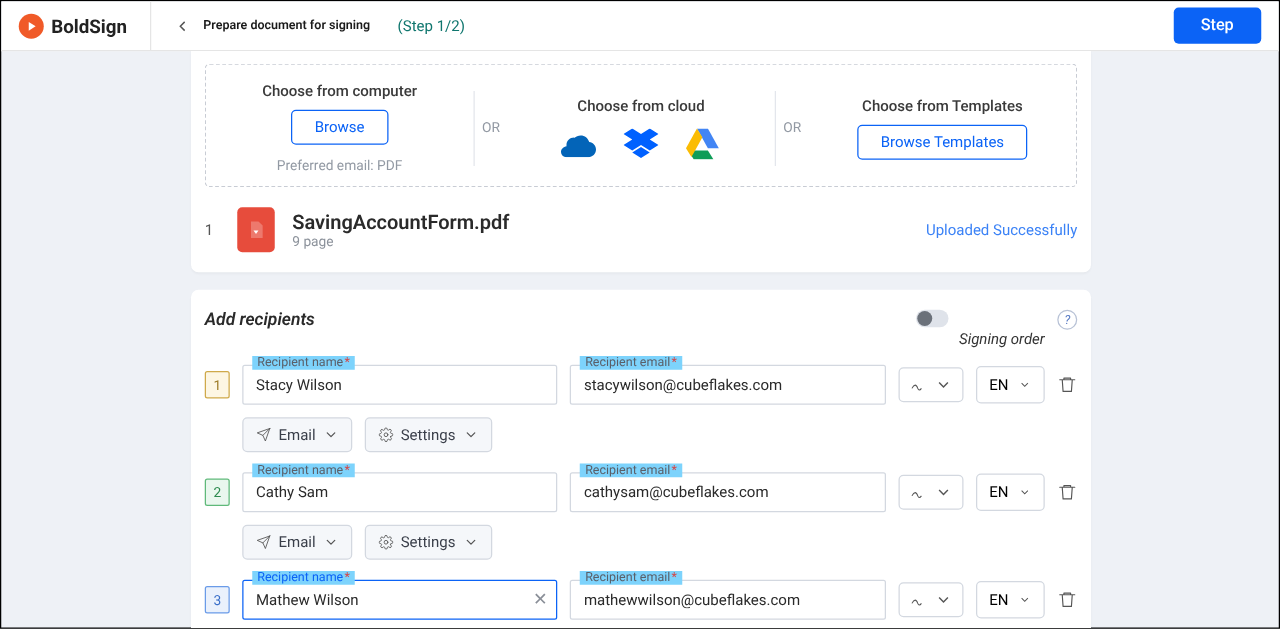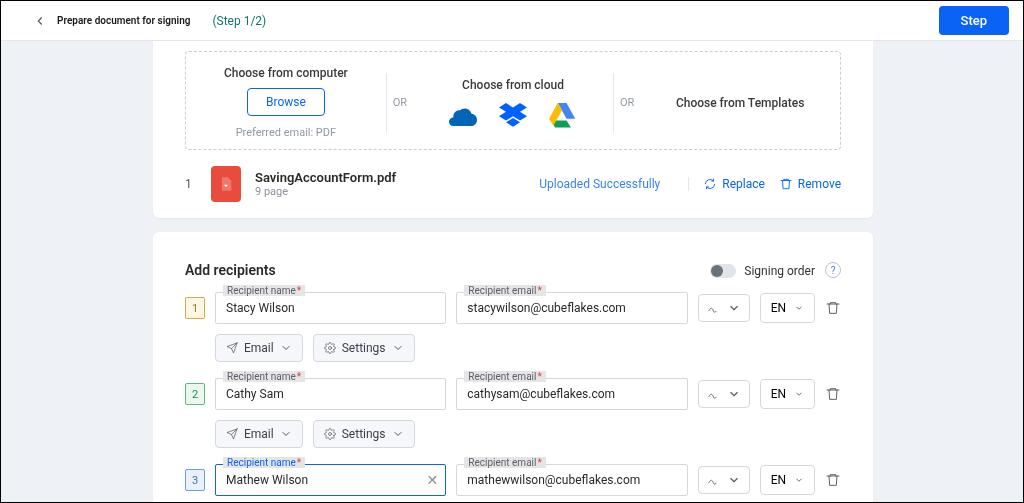--- a/index.html
+++ b/index.html
@@ -8,79 +8,87 @@
 .logo { display: flex; align-items: center; gap: 6px; padding-right: 18px; border-right: 1px solid #e5e5e5; height: 100%; }
 .logo-mark { width: 20px; height: 20px; background: #f05a28; border-radius: 50%; display: flex; align-items: center; justify-content: center; }
 .logo-mark svg { width: 12px; height: 12px; fill: #fff; }
 .logo-text { font-weight: 700; font-size: 15px; color: #222; }
 .back-arrow { margin-left: 18px; margin-right: 10px; display: flex; align-items: center; cursor: pointer; }
 .page-title { font-size: 10px; font-weight: 600; color: #1a1a1a; }
 .step { font-size: 12px; color: #0f766e; margin-left: 6px; padding-left: 16px; }
 .next-btn { margin-left: auto; background: #0b63f6; color: #fff; border: none; border-radius: 4px; padding: 7px 22px; font-size: 13px; font-weight: 500; cursor: pointer; }
 
 .page { width: 1024px; height: 463px; overflow-y: auto; padding: 0 0 20px 0; }
-.card { background: #fff; border-radius: 6px; margin: 0 auto 14px auto; width: 720px; padding: 16px 32px; box-shadow: 0 1px 2px rgba(0,0,0,0.04); }
+.card { background: #fff; border-radius: 6px; margin: 0 auto 14px auto; width: 720px; padding: 16px 11px; box-shadow: 0 1px 2px rgba(0,0,0,0.04); }
 .card:first-child { margin-top: 0; border-radius: 0 0 6px 6px; padding-top: 10px; }
 
 .upload-box { border: 1px dashed #c8ccd4; border-radius: 4px; padding: 14px 0 10px 0; display: flex; align-items: center; justify-content: center; }
 .upload-cols { display: flex; align-items: center; width: 100%; }
 .upload-col { flex: 1; display: flex; flex-direction: column; align-items: center; gap: 8px; }
 .col-title { font-size: 12px; color: #3a3a3a; font-weight: 500; }
 .browse-btn { border: 1px solid #0b63f6; color: #0b63f6; background: #fff; border-radius: 4px; padding: 6px 18px; font-size: 12px; cursor: pointer; }
 .pref-text { font-size: 11px; color: #9299a3; margin-top: 2px; }
 .or-sep { font-size: 11px; color: #9299a3; padding: 0 6px; position: relative; }
 .cloud-icons { display: flex; gap: 22px; align-items: center; margin-top: 4px; }
 .cloud-icon { width: 28px; height: 24px; cursor: pointer; display: flex; align-items: center; justify-content: center; }
 
 .file-row { display: flex; align-items: center; margin-top: 16px; gap: 14px; }
 .file-idx { font-size: 12px; color: #555; width: 12px; }
 .file-ico { width: 30px; height: 36px; background: #e74c3c; border-radius: 4px; display: flex; align-items: center; justify-content: center; position: relative; }
 .file-ico svg { width: 16px; height: 16px; fill: #fff; }
 .file-meta { display: flex; flex-direction: column; }
-.file-name { font-size: 13px; font-weight: 600; color: #2a2a2a; }
+.file-name { font-size: 16px; font-weight: 600; color: #2a2a2a; }
 .file-pages { font-size: 11px; color: #8c929b; }
 .file-status { margin-left: auto; font-size: 12px; color: #3b82f6; font-weight: 400; }
 .file-actions { display: flex; align-items: center; gap: 14px; margin-left: 14px; padding-left: 14px; border-left: 1px solid #e3e6ec; }
 .file-act { display: flex; align-items: center; gap: 5px; color: #0b63f6; font-size: 12px; cursor: pointer; }
 .file-act svg { width: 14px; height: 14px; stroke: #0b63f6; fill: none; stroke-width: 1.6; }
 
-.recips-head { display: flex; align-items: flex-end; margin-bottom: 14px; }
+.recips-head { display: flex; align-items: flex-start; margin-bottom: 14px; font-style: italic; }
 .recips-title { font-size: 14px; font-weight: 600; color: #2a2a2a; }
 .toggle { margin-left: auto; width: 26px; height: 14px; background: #dfe3ea; border-radius: 8px; position: relative; cursor: pointer; }
 .toggle-knob { position: absolute; width: 12px; height: 12px; background: #6b717a; border-radius: 50%; top: 1px; left: 1px; }
 .toggle-label { font-size: 12px; color: #333; margin-left: 8px; margin-top: 16px; }
 .help { width: 16px; height: 16px; border: 1px solid #b8c2d6; border-radius: 50%; display: flex; align-items: center; justify-content: center; font-size: 10px; color: #5a7cc4; margin-left: 10px; cursor: pointer; }
 
 .recipient { display: flex; flex-direction: column; margin-bottom: 16px; }
 .recipient-row { display: flex; align-items: center; gap: 10px; }
 .order-box { width: 20px; height: 22px; border: 1px solid #cfa94a; background: #fdf6e3; color: #9c7a26; font-size: 11px; display: flex; align-items: center; justify-content: center; border-radius: 2px; }
 .order-box.g { border-color: #5fb97a; background: #e9f7ee; color: #2e8b4f; }
 .order-box.b { border-color: #6a9be8; background: #eaf1fc; color: #3a6fc9; }
 .field { position: relative; flex: 1; }
-.field-label { position: absolute; top: -7px; left: 8px; background: #e5e5e5; padding: 0 4px; font-size: 10px; color: #5a5f69; }
+.field-label { position: absolute; top: -7px; left: 8px; background: #7dd3fc; padding: 0 4px; font-size: 10px; color: #5a5f69; }
 .field-label.req::after { content: "*"; color: #d64545; margin-left: 1px; }
 .field-input { width: 100%; border: 1px solid #d3d8e0; border-radius: 2px; padding: 8px 10px; font-size: 12px; color: #2a2a2a; outline: none; }
 .field.active .field-input { border-color: #0b63f6; }
 .field.active .field-label { color: #0b63f6; }
 .clear-x { position: absolute; right: 8px; top: 50%; transform: translateY(-50%); color: #8a8f98; font-size: 14px; cursor: pointer; }
 .pill-btn { border: 1px solid #d3d8e0; background: #fff; border-radius: 4px; padding: 6px 8px; font-size: 12px; display: flex; align-items: center; gap: 6px; cursor: pointer; }
 .pill-btn svg { width: 14px; height: 14px; fill: none; stroke: #555; stroke-width: 1.4; }
 .lang-btn { border: 1px solid #d3d8e0; background: #fff; border-radius: 4px; padding: 7px 10px; font-size: 12px; display: flex; align-items: center; gap: 8px; cursor: pointer; }
 .chev { width: 10px; height: 10px; }
 .trash { width: 16px; height: 16px; cursor: pointer; stroke: #555; fill: none; stroke-width: 1.4; stroke-linecap: round; stroke-linejoin: round; }
 .action-row { display: flex; gap: 10px; margin-top: 10px; margin-left: 30px; }
 .small-btn { border: 1px solid #d3d8e0; background: #f5f7fa; border-radius: 4px; padding: 6px 10px; font-size: 12px; display: flex; align-items: center; gap: 6px; cursor: pointer; color: #3a3f4a; }
 .small-btn svg { width: 12px; height: 12px; fill: none; stroke: #555; stroke-width: 1.4; stroke-linecap: round; stroke-linejoin: round; }
 
 .vsep { width: 1px; height: 60px; background: #e3e6ec; }
 </style>
 </head>
 <body>
 
 <div class="topbar">
+  <div class="logo">
+    <span class="logo-mark">
+      <svg viewBox="0 0 24 24">
+          <path d="M8 5v14l11-7z"></path>
+        </svg>
+    </span>
+    <span class="logo-text">BoldSign</span>
+  </div>
   <span class="back-arrow">
     <svg width="14" height="14" viewBox="0 0 24 24" fill="none" stroke="#555" stroke-width="2">
         <polyline points="15 18 9 12 15 6"></polyline>
       </svg>
   </span>
   <span class="page-title">Prepare document for signing</span>
   <span class="step">(Step 1/2)</span>
   <button class="next-btn">Step</button>
 </div>
 
@@ -115,51 +123,38 @@
                   <path fill="#4285f4" d="M20 0L10 0l10 18h10z"></path>
                   <path fill="#fbbc04" d="M10 0L0 18l5 8L15 8z"></path>
                 </svg>
             </span>
           </div>
         </div>
         <div class="vsep"></div>
         <div class="or-sep">OR</div>
         <div class="upload-col">
           <div class="col-title">Choose from Templates</div>
+          <button class="browse-btn">Browse Templates</button>
         </div>
       </div>
     </div>
 
     <div class="file-row">
       <span class="file-idx">1</span>
       <span class="file-ico">
         <svg viewBox="0 0 24 24">
             <path d="M6 2h9l5 5v15H6z" fill="#fff" opacity="0.25"></path>
             <path d="M9 13l3 4 3-4H9z" fill="#fff"></path>
           </svg>
       </span>
       <div class="file-meta">
         <span class="file-name">SavingAccountForm.pdf</span>
         <span class="file-pages">9 page</span>
       </div>
       <span class="file-status">Uploaded Successfully</span>
-      <div class="file-actions">
-        <span class="file-act">
-          <svg viewBox="0 0 24 24">
-              <path d="M4 12a8 8 0 0 1 14-5M20 12a8 8 0 0 1-14 5M18 3v4h-4M6 21v-4h4"></path>
-            </svg>
-          <span>Replace</span>
-        </span>
-        <span class="file-act">
-          <svg viewBox="0 0 24 24">
-              <path d="M3 6h18M8 6V4h8v2M6 6l1 14h10l1-14"></path>
-            </svg>
-          <span>Remove</span>
-        </span>
-      </div>
     </div>
   </div>
 
   <div class="card">
     <div class="recips-head">
       <span class="recips-title">Add recipients</span>
       <span class="toggle">
           <span class="toggle-knob"></span>
         </span>
       <span class="toggle-label">Signing order</span>

